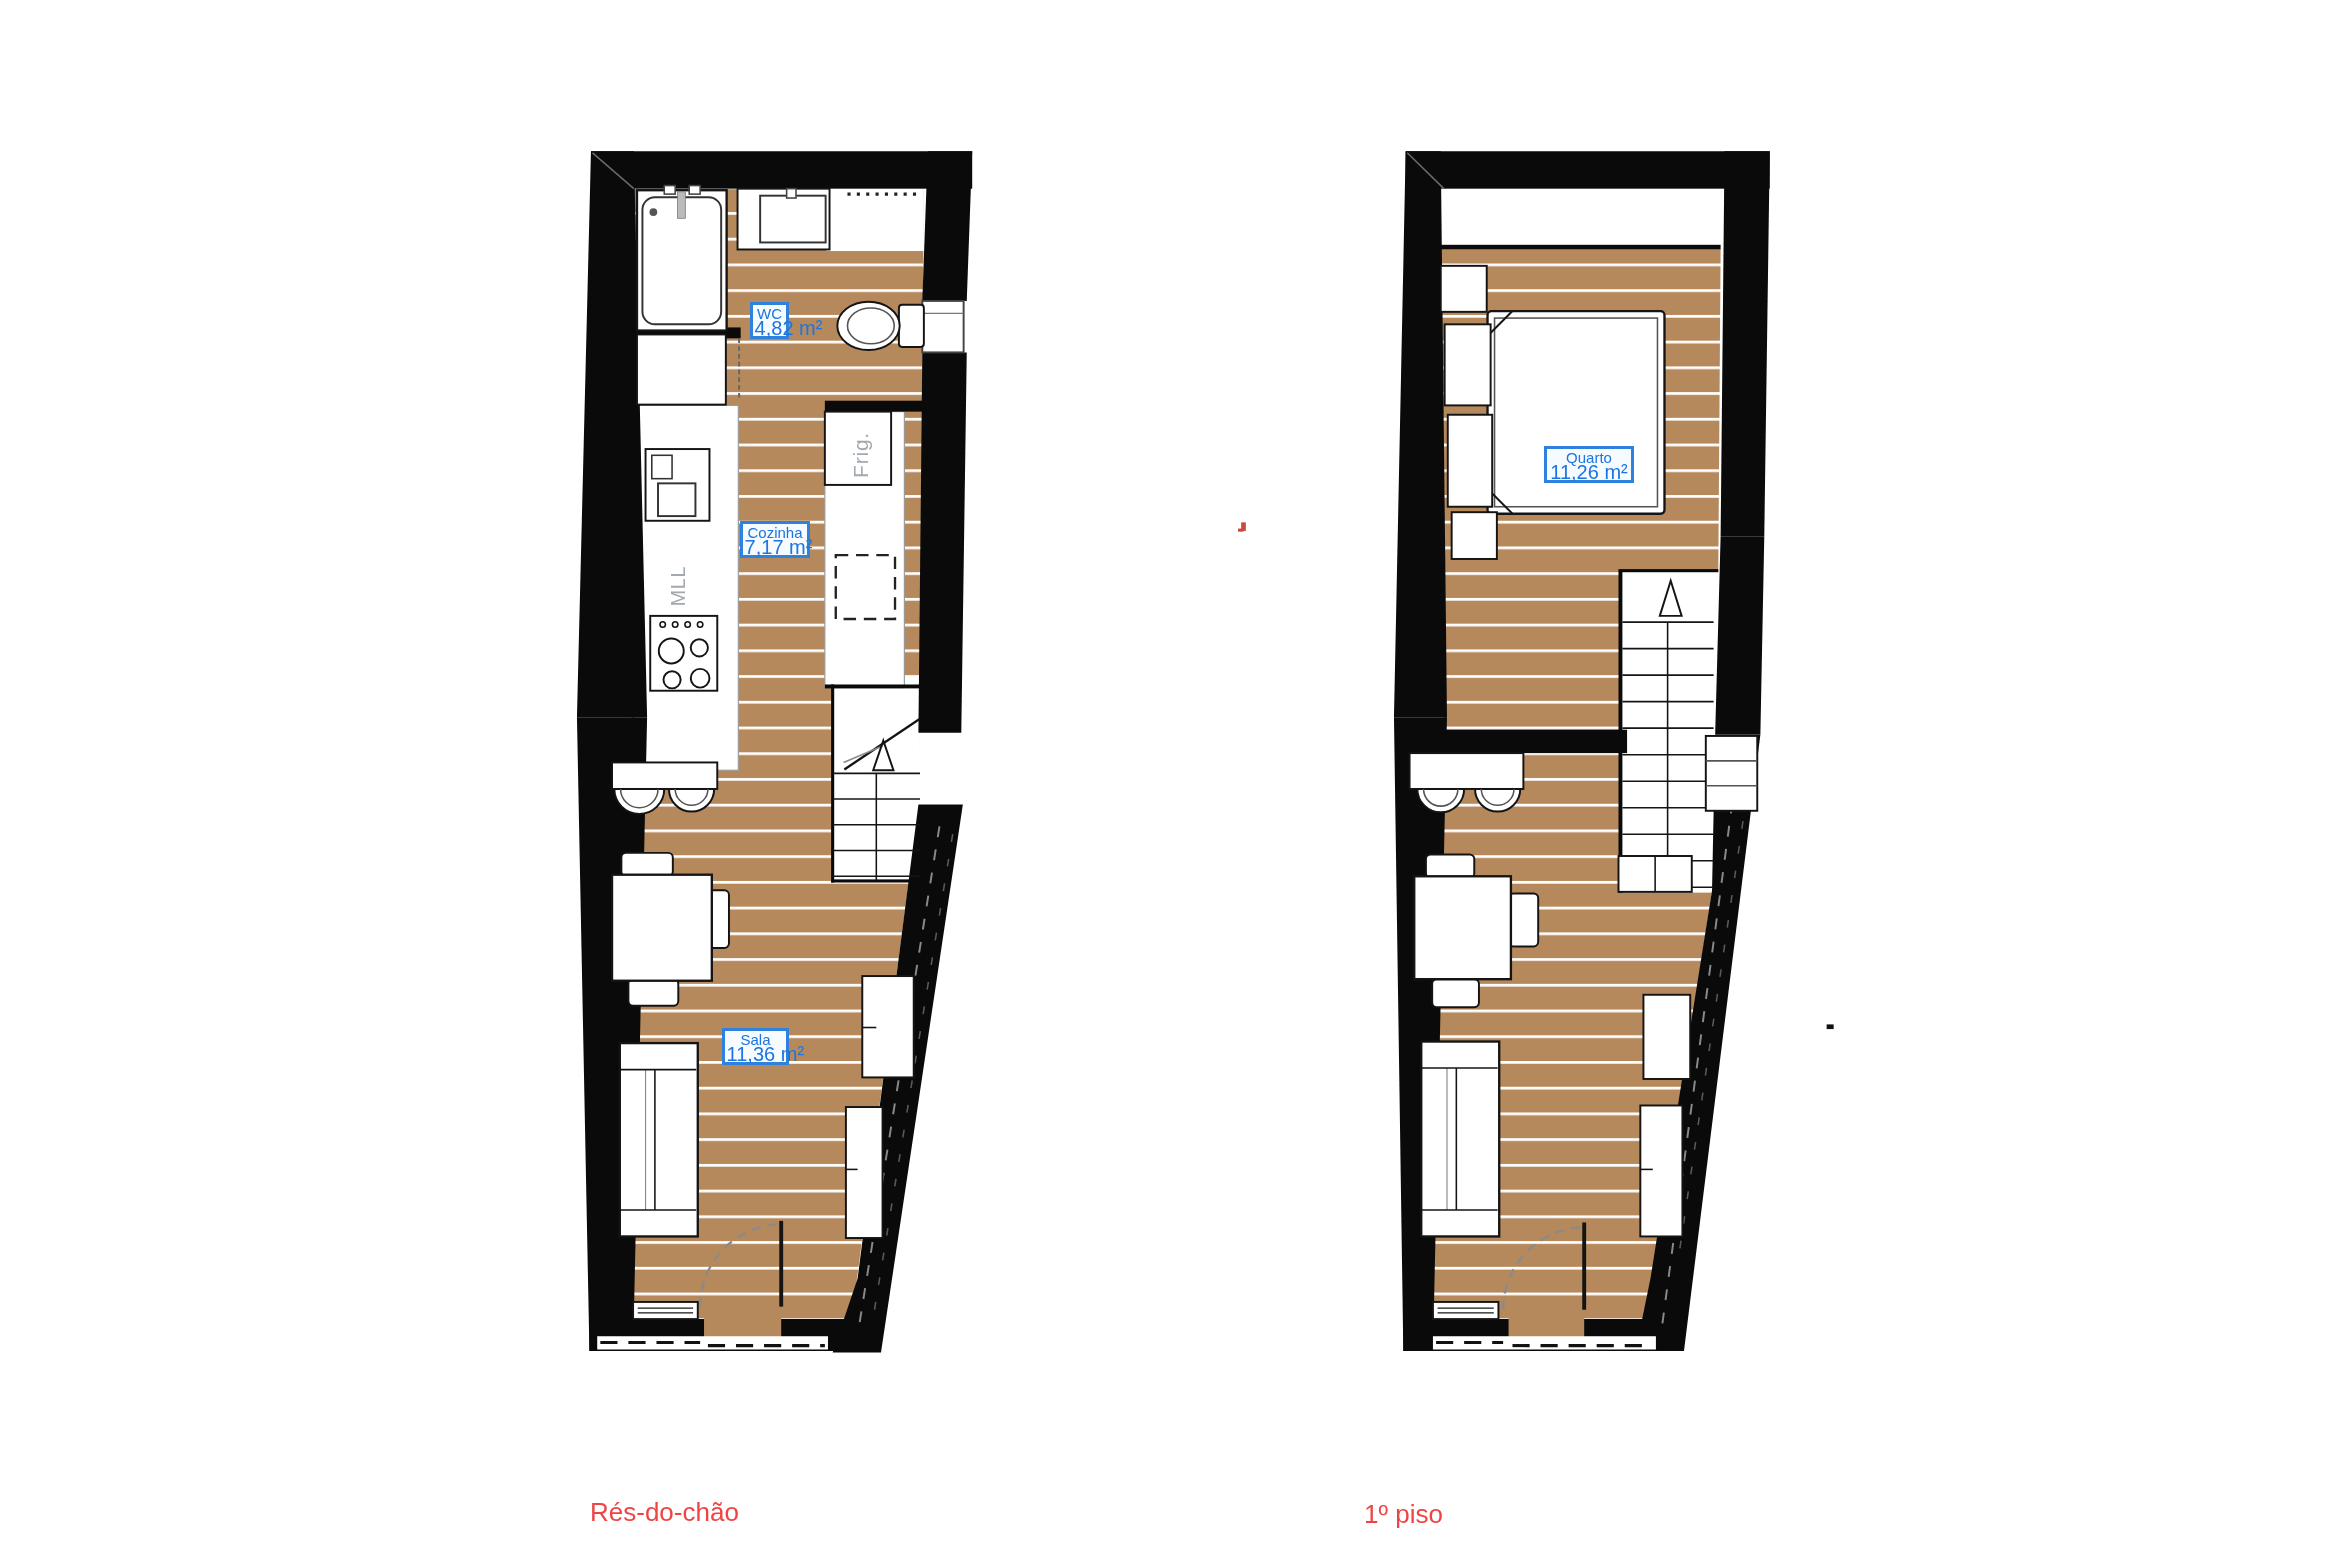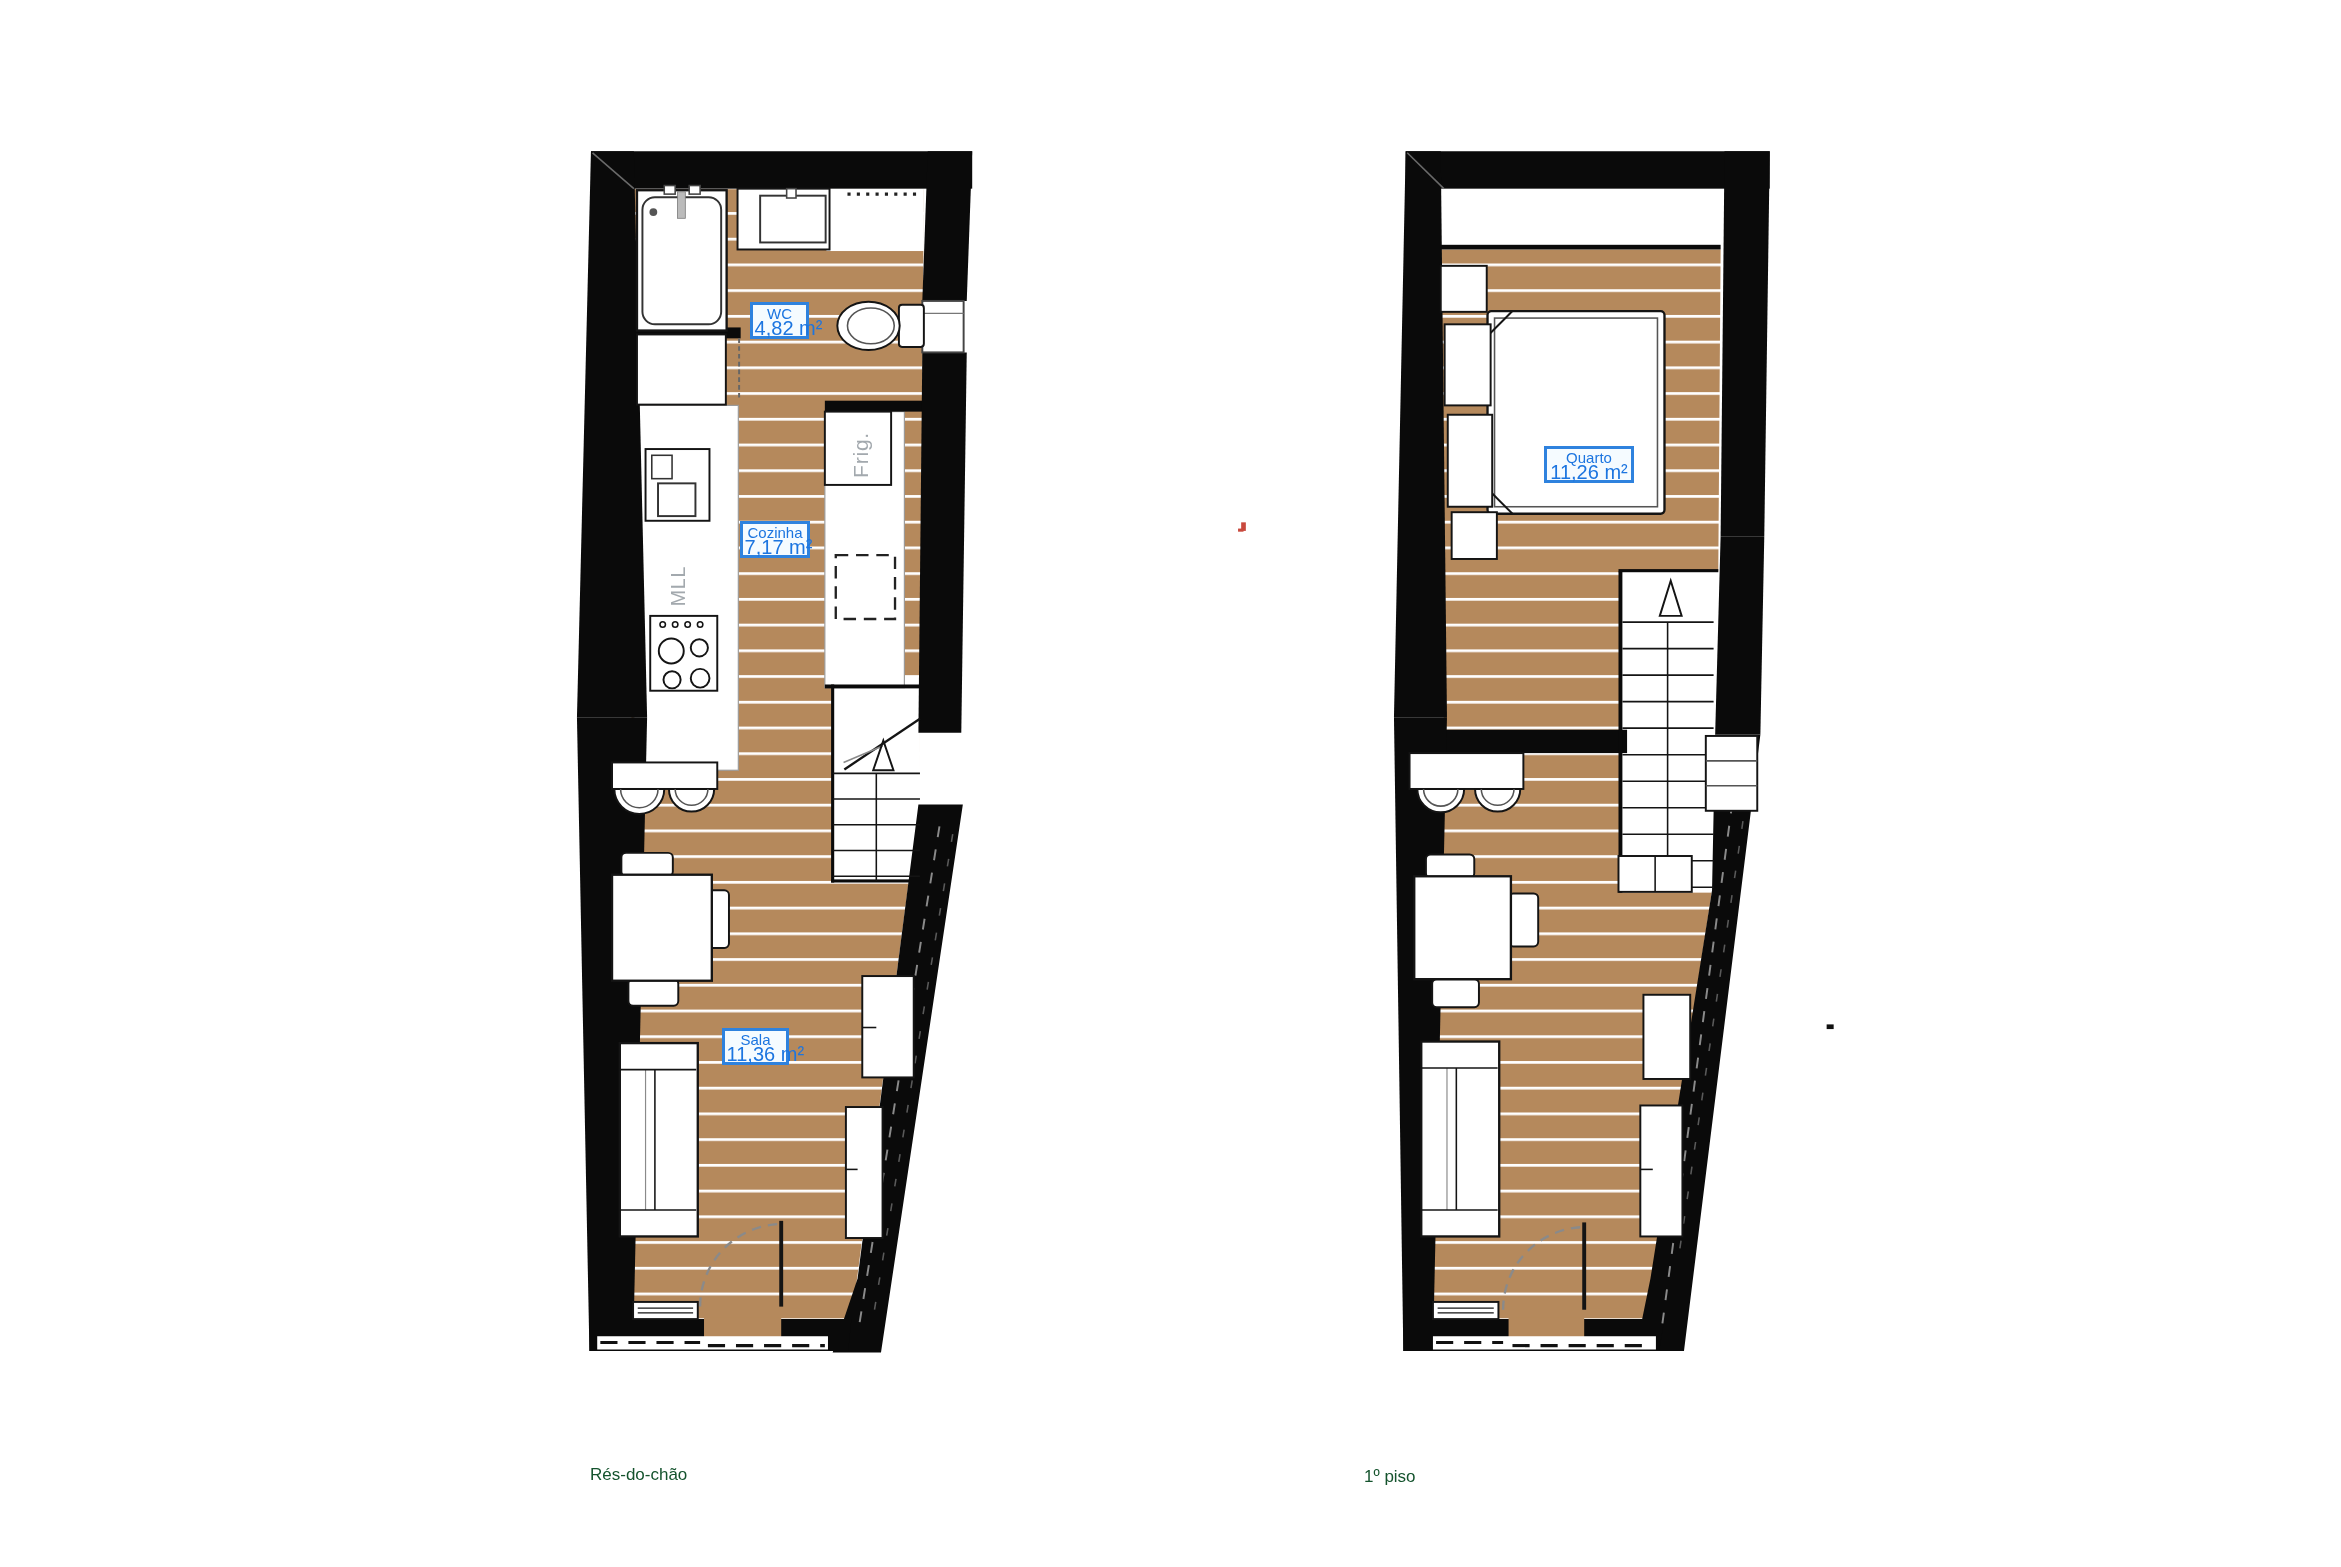--- a/index.html
+++ b/index.html
@@ -5,21 +5,21 @@
   html,body{margin:0;padding:0;background:#ffffff;}
   .page{position:relative;width:2342px;height:1567px;background:#ffffff;overflow:hidden;
         font-family:"Liberation Sans",sans-serif;}
   .plan-svg{position:absolute;left:0;top:0;}
   .room-label{position:absolute;box-sizing:border-box;border:3.1px solid #2e82de;background:#f5fbff;
               color:#1c75e0;text-align:center;font-size:15px;line-height:15.6px;padding:0.8px 1.6px;
               white-space:nowrap;}
   .room-label .area{font-size:20px;}
   .appliance-label{position:absolute;color:#a3a9ae;font-size:21px;display:flex;align-items:center;
                    justify-content:center;transform:rotate(-90deg);letter-spacing:0.8px;}
-  .caption{position:absolute;color:#14532d;font-size:17px;}
+  .caption{position:absolute;color:#ef4444;font-size:26px;margin-top:32px;}
 </style>
 </head>
 <body>
 
 <div class="page">
 
 <svg class="plan-svg" width="2342" height="1567" viewBox="0 0 3004 2010">
   <defs>
     <pattern id="planks" x="0" y="8" width="40" height="33" patternUnits="userSpaceOnUse">
       <rect width="40" height="33" fill="#b5895c"></rect>
@@ -263,21 +263,21 @@
     <g>
       <rect x="1838" y="1670" width="84" height="22" fill="#ffffff" stroke="#141414" stroke-width="2.5"></rect>
       <line x1="1844" y1="1678" x2="1916" y2="1678" stroke="#141414" stroke-width="1.5"></line>
       <line x1="1844" y1="1684" x2="1916" y2="1684" stroke="#141414" stroke-width="1.5"></line>
     </g>
 
     <rect x="2343" y="1314" width="9" height="6" fill="#111111"></rect>
   </g>
 </svg>
 
-<div class="room-label" style="left:750px;top:302px;width:59px;height:37px;">
+<div class="room-label" style="left:750px;top:302px;width:39px;height:37px;">
   <div>WC</div>
   <div class="area">4,82 m²</div>
 </div>
 
 <div class="room-label" style="left:740px;top:521px;width:70px;height:37px;">
   <div>Cozinha</div>
   <div class="area">7,17 m²</div>
 </div>
 
 <div class="room-label" style="left:722px;top:1028px;width:67px;height:37px;">

